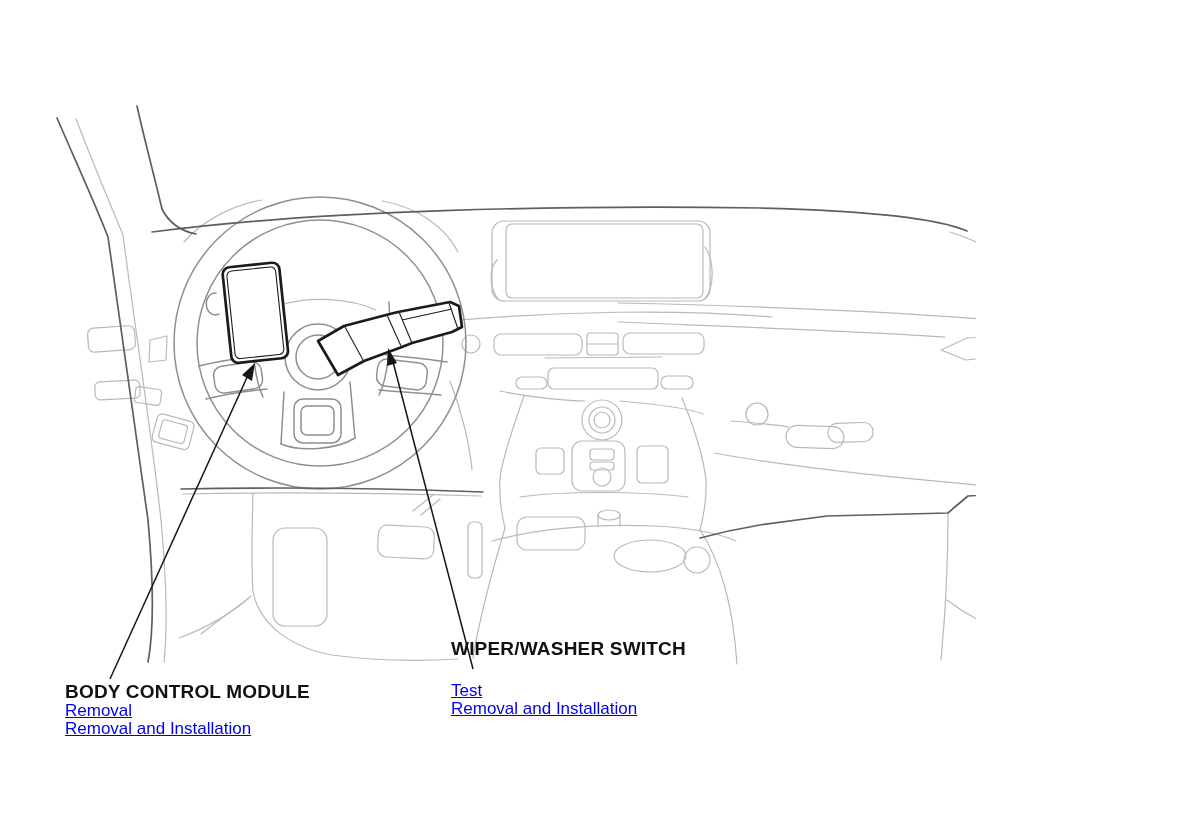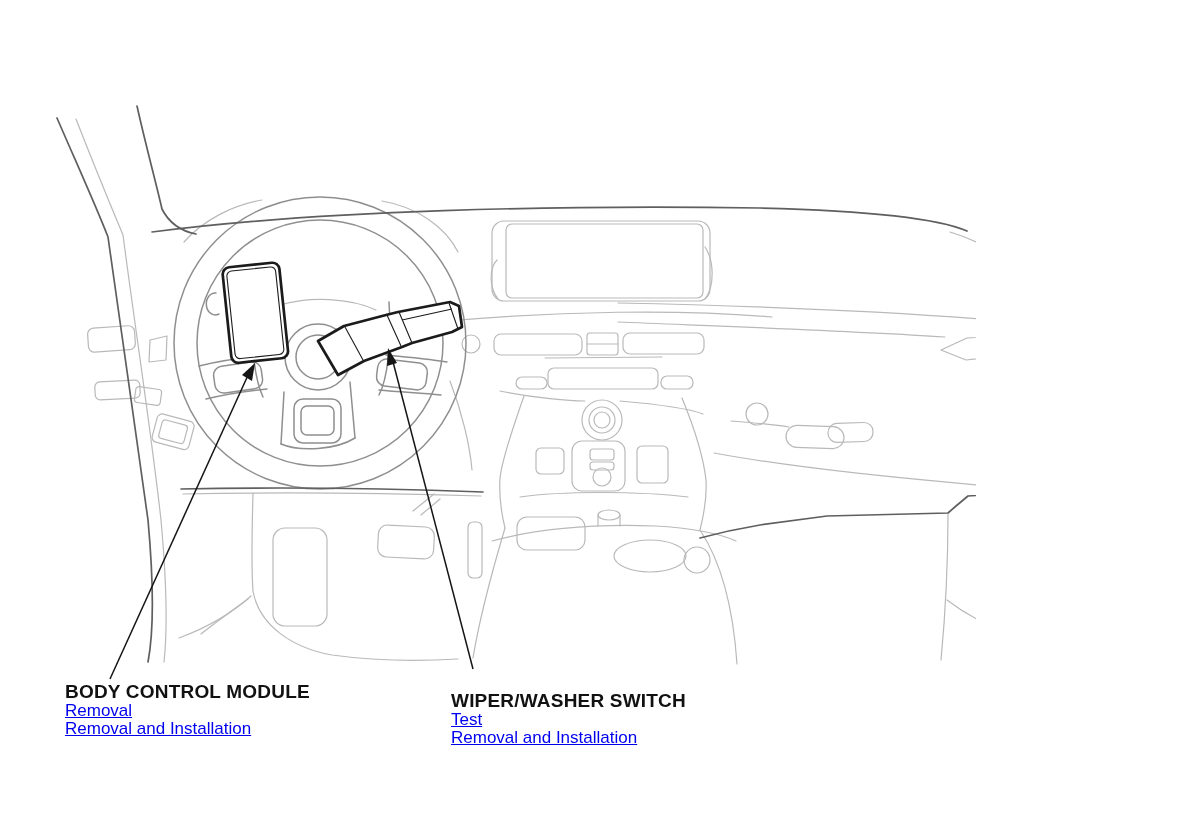--- a/index.html
+++ b/index.html
@@ -180,19 +180,19 @@
       <polygon class="arh" points="388,348 387,366 397,363"></polygon>
     </g>
   </svg>
 
   <div class="callout" style="left:65px;top:681px;">
     <div class="title">BODY CONTROL MODULE</div>
     <a style="color: rgb(0, 0, 238);">Removal</a>
     <a style="color: rgb(0, 0, 238);">Removal and Installation</a>
   </div>
 
-  <div class="callout" style="left:451px;top:690px;">
+  <div class="callout" style="left:451px;top:638px;">
     <div class="title">WIPER/WASHER SWITCH</div>
-    <a style="color: rgb(0, 0, 238);">Test</a>
+    <a style="color: rgb(0, 0, 238); margin-top: 23px;">Test</a>
     <a style="color: rgb(0, 0, 238);">Removal and Installation</a>
   </div>
 
 </div>
 
 </body></html>

